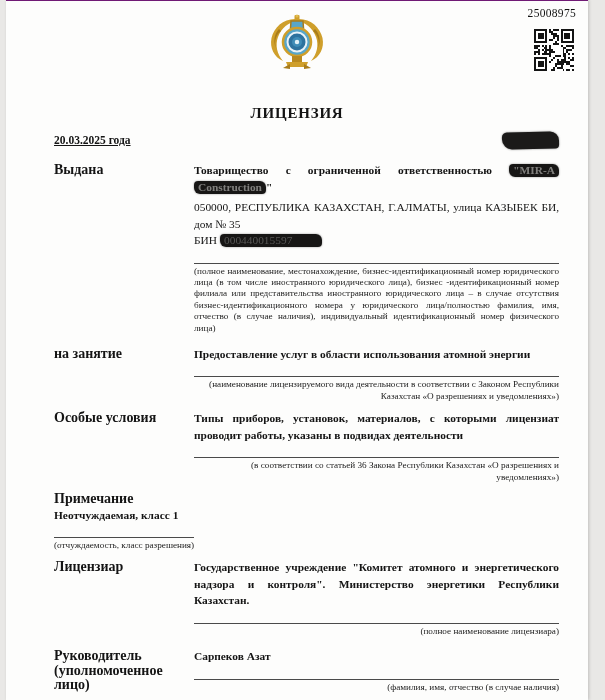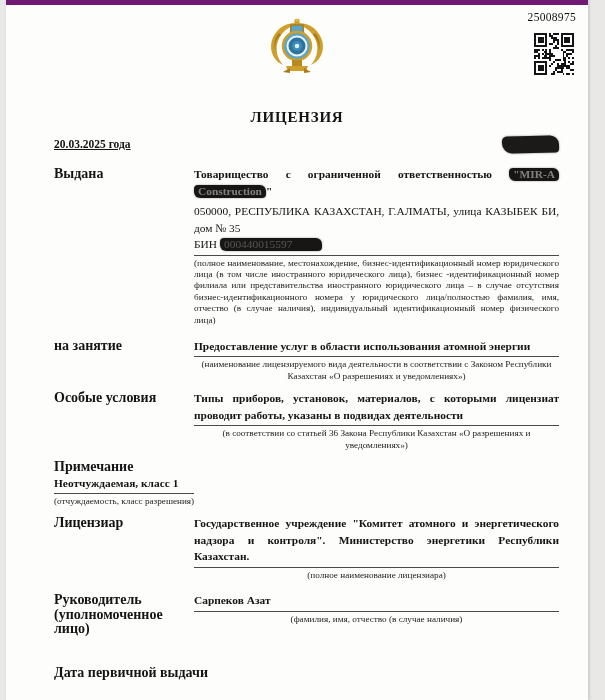--- a/index.html
+++ b/index.html
@@ -9,21 +9,21 @@
     background: #e9e8e6;
     font-family: "Liberation Serif", "DejaVu Serif", serif;
     color: #141414;
     overflow: hidden;
   }
   .page {
     position: relative;
     margin-left: 6px;
     width: 582px; height: 700px;
     background: #fdfdfc;
-    border-top: 5px solid #701a75;
+    border-top: 1px solid #701a75;
     box-shadow: 1px 0 3px rgba(0,0,0,.18);
   }
   .doc-number {
     position: absolute; top: 6px; right: 12px;
     font-size: 11.5px; letter-spacing: .3px;
   }
   .qr {
     position: absolute; top: 28px; right: 14px;
     width: 40px; height: 42px;
   }
@@ -50,24 +50,24 @@
     width: 140px; flex-shrink: 0;
     font-weight: bold; font-size: 14px; line-height: 14.5px;
     padding-right: 8px; padding-top: 1px;
   }
   .label.nowrap { white-space: nowrap; }
   .vcol { flex: 1; min-width: 0; }
 
   .value  { font-weight: bold; font-size: 11.4px; line-height: 16.5px; text-align: justify; }
   .plain  { font-weight: normal; }
   .justify-both { text-align: justify; text-align-last: justify; }
-  .field  { border-bottom: 1px solid #4a4a4a; padding-bottom: 2px; }
+  .field  { border-bottom: 1px solid #4a4a4a; padding-bottom: 14px; }
   .caption {
     font-size: 9.2px; line-height: 11.4px;
-    text-align: center; margin-top: 2px; color: #1c1c1c;
+    text-align: right; margin-top: 2px; color: #1c1c1c;
   }
   .caption.justified { text-align: justify; }
 
   .redact {
     background: #171615;
     color: rgba(215,215,212,.55);
     border-radius: 4px 6px 4px 6px;
     padding: 0 4px 1px;
     box-shadow: 0 0 2px rgba(0,0,0,.45);
   }

